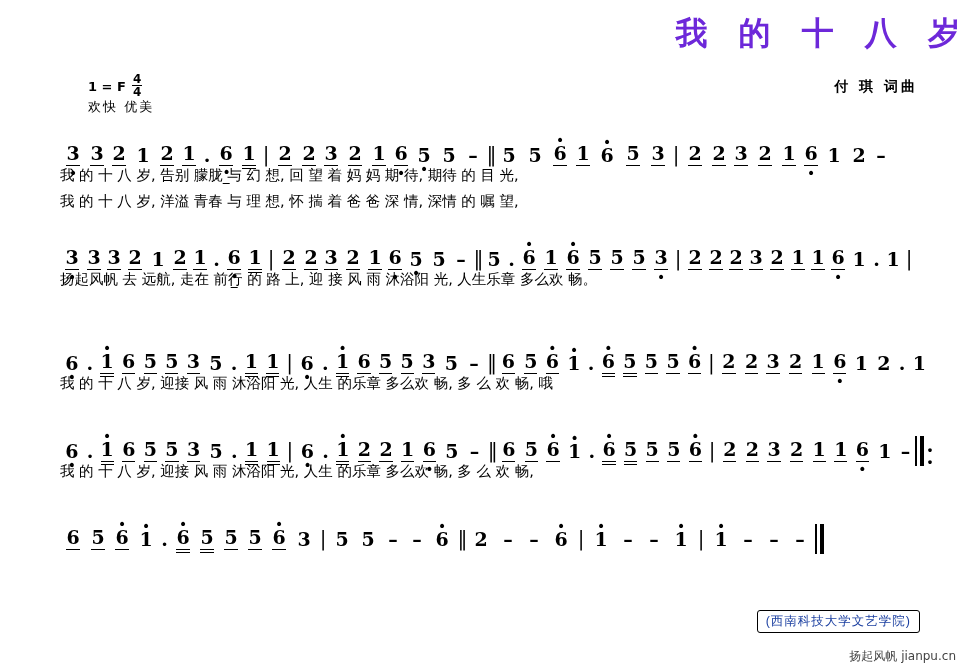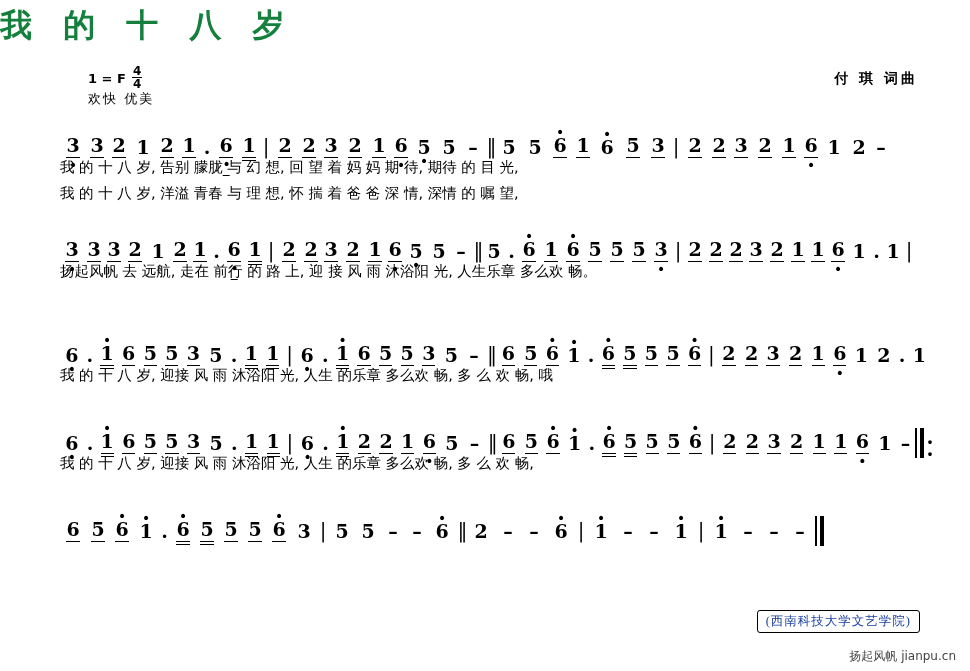--- a/index.html
+++ b/index.html
@@ -14,27 +14,27 @@
     color: #000000;
     position: relative;
     overflow: hidden;
   }
   .page {
     position: relative;
     width: 970px;
     height: 671px;
   }
   .title {
-    text-align: left;
+    text-align: right;
     font-family: "DejaVu Sans", sans-serif;
     font-weight: bold;
     font-size: 32px;
     letter-spacing: 10px;
-    padding-top: 4px;
-    color: #15803d;
+    padding-top: 12px;
+    color: #6d28d9;
   }
   .meta {
     position: relative;
     height: 56px;
     margin-top: 14px;
   }
   .key-sig {
     position: absolute;
     left: 88px;
     top: 4px;
@@ -162,21 +162,21 @@
     line-height: 1;
   }
   .aug { font-weight: bold; }
   .credit {
     position: absolute;
     right: 50px;
     bottom: 38px;
     border: 1.5px solid #000;
     border-radius: 3px;
     padding: 2px 8px;
-    font-family: Liberation Serif, serif;
+    font-family: Liberation Sans, sans-serif;
     font-size: 12.5px;
     color: #1b3fa0;
     letter-spacing: 1px;
   }
   .site {
     position: absolute;
     right: 14px;
     bottom: 6px;
     font-family: "DejaVu Sans", sans-serif;
     font-size: 12px;

